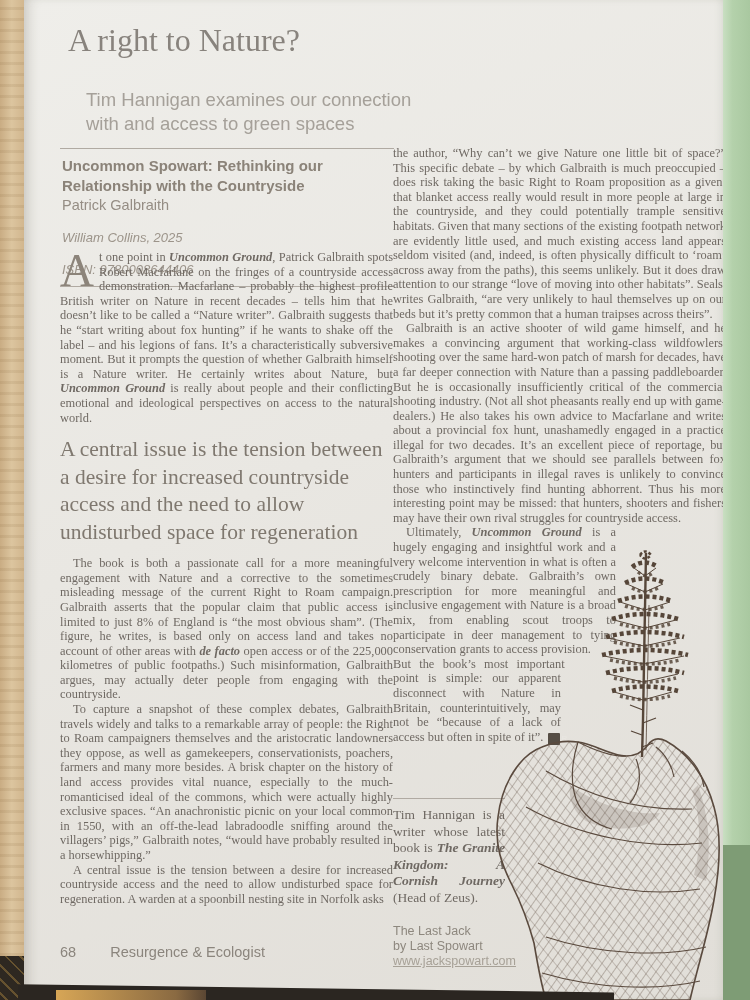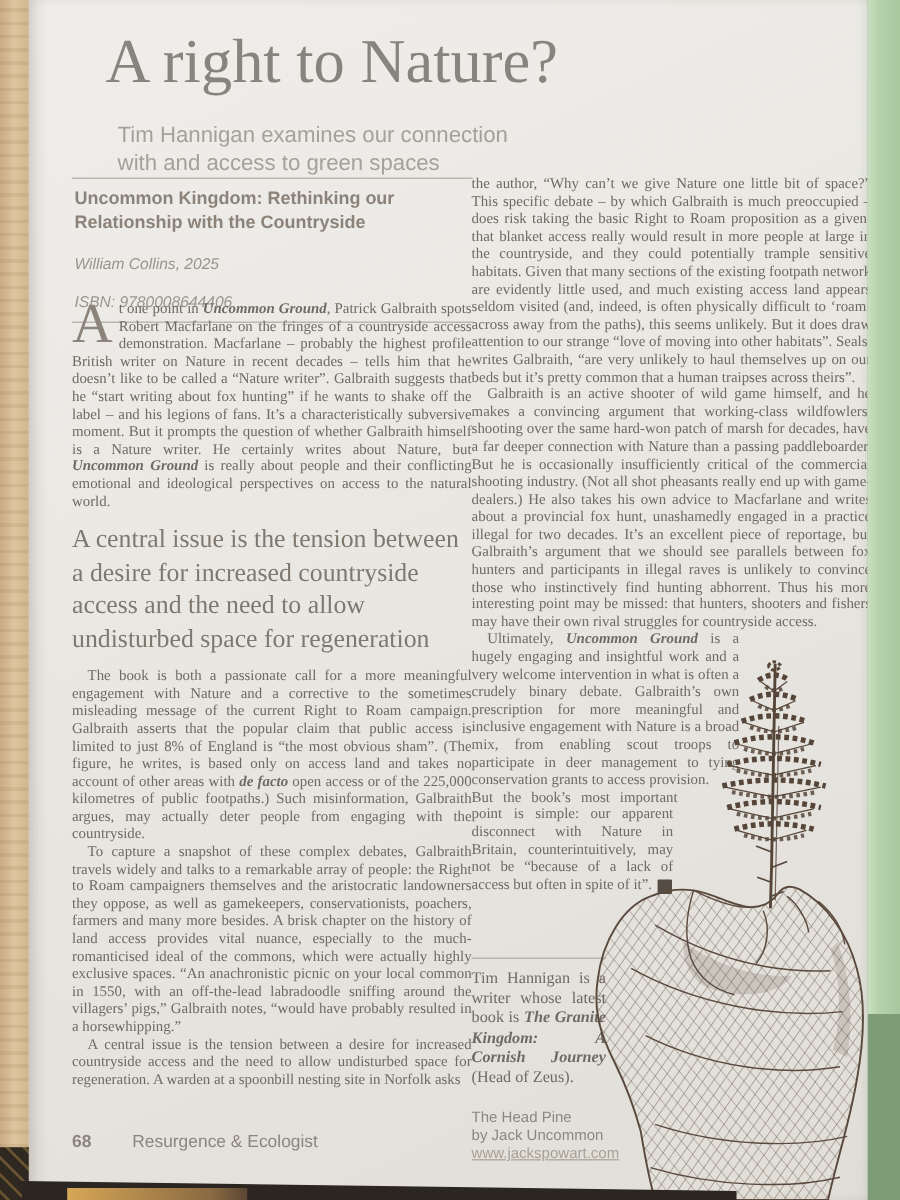--- a/index.html
+++ b/index.html
@@ -16,23 +16,23 @@
     background:linear-gradient(90deg,#c9dfc2 0%,#b4d1ab 35%,#a9c8a0 100%);}
   .bg-green-dark{position:absolute;right:0;bottom:0;width:27px;height:155px;background:#7e9c75;}
   .bottom-strip{position:absolute;left:18px;top:982px;width:596px;height:18px;background:#2b2621;
     clip-path:polygon(0 12%,100% 58%,100% 100%,0 100%);}
   .strip-tan{position:absolute;left:56px;top:990px;width:150px;height:10px;
     background:linear-gradient(90deg,#d7a656,#8a6a42 80%,#5a4633);}
   
   .page{position:absolute;left:24px;top:0;width:699px;height:1000px;overflow:hidden;
     background:linear-gradient(155deg,#efeeea 0%,#e9e7e2 45%,#e1ded8 100%);
     box-shadow:inset 10px 0 14px -8px rgba(60,50,35,.25), inset -6px 0 10px -6px rgba(90,110,80,.18);}
-  h1.title{position:absolute;left:64px;top:22px;margin:0;font-family:"Liberation Serif",serif;
-    font-size:52px;font-weight:500;color:#88837d;letter-spacing:0;}
-  .subtitle{position:absolute;left:62px;top:88px;margin:12px;width:345px;
+  h1.title{position:absolute;left:44px;top:22px;margin:0;font-family:"Liberation Serif",serif;
+    font-size:32px;font-weight:500;color:#88837d;letter-spacing:0;}
+  .subtitle{position:absolute;left:62px;top:88px;margin:0;width:345px;
     font-family:"Liberation Sans",sans-serif;font-size:18.5px;line-height:1.3;color:#a5a099;font-weight:400;}
   .bookinfo{position:absolute;left:36px;top:148px;width:332px;
     border-top:1px solid #b0aaa2;border-bottom:1px solid #b0aaa2;
     padding:7px 0 9px 2px;font-family:"Liberation Sans",sans-serif;}
   .bi-title{font-size:15px;line-height:1.3;color:#8b8379;font-weight:600;width:280px;}
   .bi-author{font-size:14.5px;color:#97908".5"7;color:#958d84;margin-top:2px;}
   .bi-author{font-size:14.5px;color:#958d84;margin-top:2px;}
   .bi-pub,.bi-isbn{font-size:13px;font-style:italic;color:#9c948a;margin-top:17px;}
   .col{position:absolute;width:333px;}
   .col-left{left:36px;top:250px;}
@@ -47,39 +47,40 @@
   .endmark{display:inline-block;width:12px;height:12px;background:#554d44;color:#e8e6e1;
     font-family:"Liberation Sans",sans-serif;font-size:8px;font-weight:700;line-height:12px;
     text-align:center;margin-left:5px;border-radius:1px;}
   .bio{position:absolute;left:369px;top:798px;width:112px;border-top:1px solid #b0aaa2;
     padding-top:8px;font-size:13.5px;line-height:16.5px;color:#6f6963;text-align:justify;}
   .caption{position:absolute;left:369px;top:924px;width:142px;
     font-family:"Liberation Sans",sans-serif;font-size:12.5px;line-height:15px;color:#8d877e;}
   .cap-url{color:#a7a197;text-decoration:underline;}
   .footer{position:absolute;left:36px;top:944px;font-family:"Liberation Sans",sans-serif;
     font-size:14.5px;color:#8b857d;}
-  .pnum{display:inline-block;margin-right:30px;font-weight:bold;}
+  .pnum{display:inline-block;margin-right:30px;}
   .illus{position:absolute;left:426px;top:545px;}
 </style>
 </head>
 <body>
 
 <div class="photo">
   <div class="bg-wood"></div>
   <div class="bg-wood-dark"></div>
   <div class="bg-green"></div>
   <div class="bg-green-dark"></div>
 
   <div class="page">
 
     <h1 class="title">A right to Nature?</h1>
     <p class="subtitle">Tim Hannigan examines our connection with and access to green spaces</p>
 
     <div class="bookinfo">
-      <div class="bi-title">Uncommon Kingdom: Rethinking our Relationship with the Countryside</div>
+      <div class="bi-title">Uncommon Spowart: Rethinking our Relationship with the Countryside</div>
+      <div class="bi-author">Patrick Galbraith</div>
       <div class="bi-pub">William Collins, 2025</div>
       <div class="bi-isbn">ISBN: 9780008644406</div>
     </div>
 
     <div class="col col-left">
       <p class="body"><span class="dropcap">A</span><span><span>t one point in </span><span class="it">Uncommon Ground</span><span>, Patrick Galbraith spots Robert Macfarlane on the fringes of a countryside access demonstration. Macfarlane – probably the highest profile British writer on Nature in recent decades – tells him that he doesn’t like to be called a “Nature writer”. Galbraith suggests that he “start writing about fox hunting” if he wants to shake off the label – and his legions of fans. It’s a characteristically subversive moment. But it prompts the question of whether Galbraith himself is a Nature writer. He certainly writes about Nature, but </span><span class="it">Uncommon Ground</span><span> is really about people and their conflicting emotional and ideological perspectives on access to the natural world.</span></span></p>
       <p class="pullquote">A central issue is the tension between a desire for increased countryside access and the need to allow undisturbed space for regeneration</p>
       <p class="body ind"><span>The book is both a passionate call for a more meaningful engagement with Nature and a corrective to the sometimes misleading message of the current Right to Roam campaign. Galbraith asserts that the popular claim that public access is limited to just 8% of England is “the most obvious sham”. (The figure, he writes, is based only on access land and takes no account of other areas with </span><span class="it">de facto</span><span> open access or of the 225,000 kilometres of public footpaths.) Such misinformation, Galbraith argues, may actually deter people from engaging with the countryside.</span></p>
       <p class="body ind"><span>To capture a snapshot of these complex debates, Galbraith travels widely and talks to a remarkable array of people: the Right to Roam campaigners themselves and the aristocratic landowners they oppose, as well as gamekeepers, conservationists, poachers, farmers and many more besides. A brisk chapter on the history of land access provides vital nuance, especially to the much-romanticised ideal of the commons, which were actually highly exclusive spaces. “An anachronistic picnic on your local common in 1550, with an off-the-lead labradoodle sniffing around the villagers’ pigs,” Galbraith notes, “would have probably resulted in a horsewhipping.”</span></p>
       <p class="body ind"><span>A central issue is the tension between a desire for increased countryside access and the need to allow undisturbed space for regeneration. A warden at a spoonbill nesting site in Norfolk asks</span></p>
@@ -87,22 +88,22 @@
 
     <div class="col col-right">
       <p class="body"><span>the author, “Why can’t we give Nature one little bit of space?” This specific debate – by which Galbraith is much preoccupied – does risk taking the basic Right to Roam proposition as a given: that blanket access really would result in more people at large in the countryside, and they could potentially trample sensitive habitats. Given that many sections of the existing footpath network are evidently little used, and much existing access land appears seldom visited (and, indeed, is often physically difficult to ‘roam’ across away from the paths), this seems unlikely. But it does draw attention to our strange “love of moving into other habitats”. Seals, writes Galbraith, “are very unlikely to haul themselves up on our beds but it’s pretty common that a human traipses across theirs”.</span></p>
       <p class="body ind"><span>Galbraith is an active shooter of wild game himself, and he makes a convincing argument that working-class wildfowlers, shooting over the same hard-won patch of marsh for decades, have a far deeper connection with Nature than a passing paddleboarder. But he is occasionally insufficiently critical of the commercial shooting industry. (Not all shot pheasants really end up with game-dealers.) He also takes his own advice to Macfarlane and writes about a provincial fox hunt, unashamedly engaged in a practice illegal for two decades. It’s an excellent piece of reportage, but Galbraith’s argument that we should see parallels between fox hunters and participants in illegal raves is unlikely to convince those who instinctively find hunting abhorrent. Thus his more interesting point may be missed: that hunters, shooters and fishers may have their own rival struggles for countryside access.</span></p>
       <p class="body ind"><span class="wrapshape"></span><span><span>Ultimately, </span><span class="it">Uncommon Ground</span><span> is a hugely engaging and insightful work and a very welcome intervention in what is often a crudely binary debate. Galbraith’s own prescription for more meaningful and inclusive engagement with Nature is a broad mix, from enabling scout troops to participate in deer management to tying conservation grants to access provision. But the book’s most important point is simple: our apparent disconnect with Nature in Britain, counterintuitively, may not be “because of a lack of access but often in spite of it”.</span></span><span class="endmark">R</span></p>
     </div>
 
     <div class="bio"><span><span>Tim Hannigan is a writer whose latest book is </span><span class="it">The Granite Kingdom: A Cornish Journey</span><span> (Head of Zeus).</span></span></div>
 
     <div class="caption">
-      <div>The Head Pine</div>
-      <div>by Jack Uncommon</div>
+      <div>The Last Jack</div>
+      <div>by Last Spowart</div>
       <div class="cap-url">www.jackspowart.com</div>
     </div>
 
     <div class="footer">
       <span class="pnum">68</span>
       <span>Resurgence &amp; Ecologist</span>
     </div>
 
     <svg class="illus" width="274" height="455" viewBox="0 0 274 455" xmlns="http://www.w3.org/2000/svg">
       <defs>

